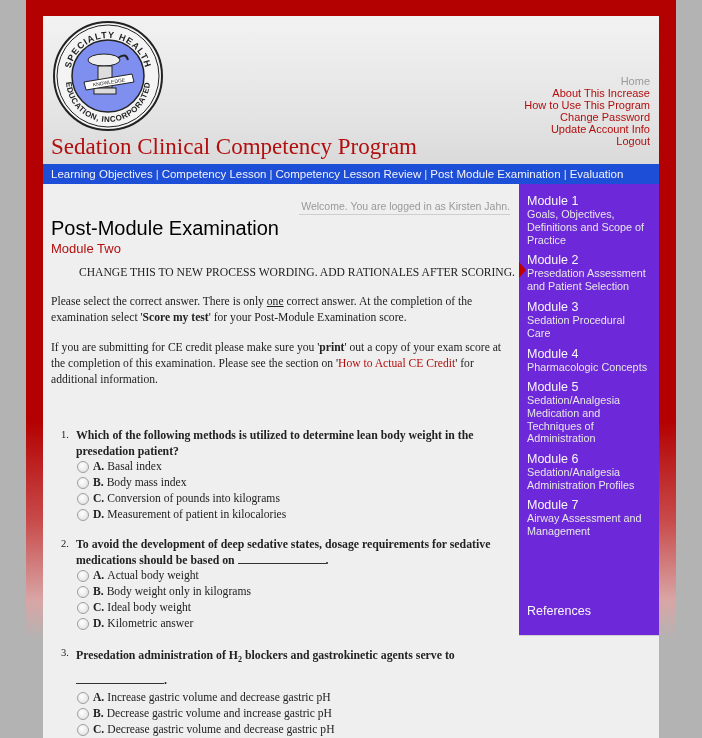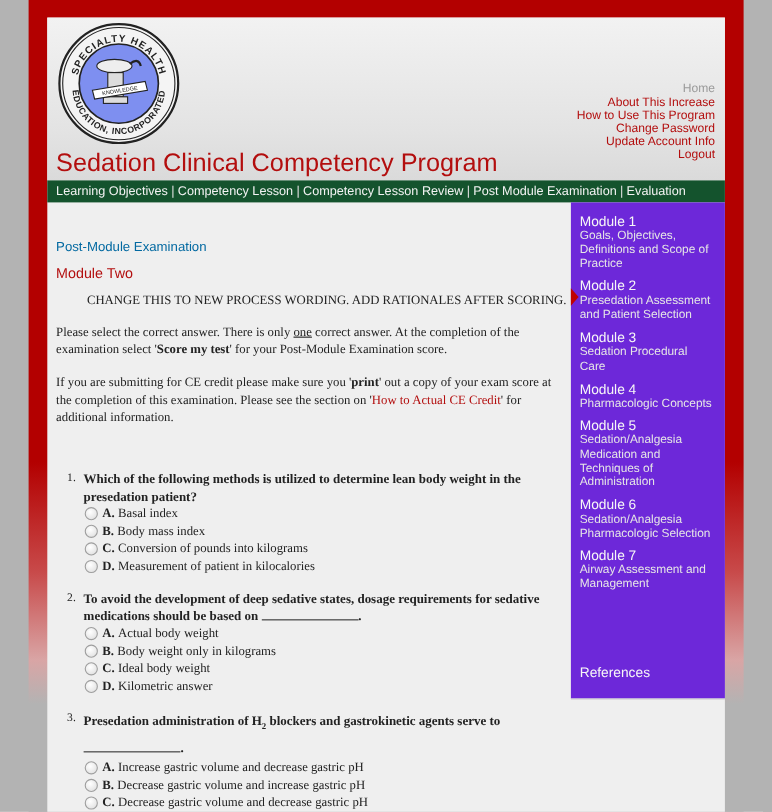--- a/index.html
+++ b/index.html
@@ -17,40 +17,40 @@
     background: #efefef;
   }
   .header {
     position: absolute; left: 0; top: 0; width: 616px; height: 148px;
     background: linear-gradient(to bottom, #f2f2f2 0%, #e3e3e3 70%, #dadada 100%);
   }
   .logo {
     position: absolute; left: 9px; top: 4px; width: 112px; height: 112px;
   }
   .site-title {
-    position: absolute; left: 8px; top: 118px; font-size: 23px; color: #b30e0e; white-space: nowrap;
+    position: absolute; left: 8px; top: 118px; font-size: 23px; color: #b30e0e; white-space: nowrap; font-family: Liberation Serif, serif;
   }
   .top-links {
     position: absolute; right: 9px; top: 59px; text-align: right; font-size: 11px; line-height: 12px;
   }
   .top-links a { display: block; color: #b30e0e; text-decoration: none; }
   .top-links a.home { color: #9a9a9a; }
   .navbar {
     position: absolute; left: 0; top: 148px; width: 616px; height: 20px;
-    background: #14532d; color: #f3f3f3; font-size: 11.5px; line-height: 20px;
+    background: #1d4ed8; color: #f3f3f3; font-size: 11.5px; line-height: 20px;
     padding-left: 8px; box-sizing: border-box; white-space: nowrap;
   }
   .navbar a { color: #f3f3f3; text-decoration: none; }
   .navbar .sep { color: #e0e0e0; padding: 0 3px; }
   .welcome {
     position: absolute; right: 149px; top: 184px; font-size: 10.5px; color: #999;
     border-bottom: 1px solid #cfcfcf; padding: 0 0 2px 2px; white-space: nowrap;
   }
   .content { position: absolute; left: 8px; top: 201px; width: 460px; }
-  .h1 { font-size: 12px; color: #0369a1; margin: 0; position: absolute; top: 0; left: 0; white-space: nowrap; }
+  .h1 { font-size: 20px; color: #000000; margin: 0; position: absolute; top: 0; left: 0; white-space: nowrap; }
   .h2 { font-size: 13px; color: #b30e0e; position: absolute; top: 24px; left: 0; white-space: nowrap; }
   .serif { font-family: "Liberation Serif", "DejaVu Serif", serif; color: #222; font-size: 11.6px; line-height: 16px; }
   .p1 { position: absolute; top: 48px; left: 0; white-space: nowrap; margin-left: 28px; }
   .p2 { position: absolute; top: 77px; left: 0; width: 450px; }
   .p3 { position: absolute; top: 123px; left: 0; width: 462px; }
   .p3 a { color: #b30e0e; text-decoration: none; }
   .q { position: absolute; left: 0; width: 470px; }
   .q .num { position: absolute; left: 10px; top: 0; font-size: 10.5px; }
   .q .qtext { margin-left: 25px; font-weight: bold; font-size: 11.8px; line-height: 16px; }
   .opt { margin-left: 26px; height: 16px; display: flex; align-items: center; font-size: 11.6px; }
@@ -115,20 +115,21 @@
       <a>Change Password</a>
       <a>Update Account Info</a>
       <a>Logout</a>
     </div>
   </div>
 
   <div class="navbar">
     <a>Learning Objectives</a><span class="sep">|</span><a>Competency Lesson</a><span class="sep">|</span><a>Competency Lesson Review</a><span class="sep">|</span><a>Post Module Examination</a><span class="sep">|</span><a>Evaluation</a>
   </div>
 
+  <div class="welcome">Welcome. You are logged in as Kirsten Jahn.</div>
 
   <div class="content">
     <div class="h1">Post-Module Examination</div>
     <div class="h2">Module Two</div>
 
     <div class="serif p1">CHANGE THIS TO NEW PROCESS WORDING. ADD RATIONALES AFTER SCORING.</div>
 
     <div class="serif p2"><span>Please select the correct answer. There is only </span><u>one</u><span> correct answer. At the completion of the examination select '</span><b>Score my test</b><span>' for your Post-Module Examination score.</span></div>
 
     <div class="serif p3"><span>If you are submitting for CE credit please make sure you '</span><b>print</b><span>' out a copy of your exam score at the completion of this examination. Please see the section on '</span><a>How to Actual CE Credit</a><span>' for additional information.</span></div>
@@ -229,21 +230,21 @@
     <div class="mod" style="top:196px;">
       <div class="mt">Module 5</div>
       <div class="ms">Sedation/Analgesia</div>
       <div class="ms">Medication and</div>
       <div class="ms">Techniques of</div>
       <div class="ms">Administration</div>
     </div>
     <div class="mod" style="top:268px;">
       <div class="mt">Module 6</div>
       <div class="ms">Sedation/Analgesia</div>
-      <div class="ms">Pharmacologic Selection</div>
+      <div class="ms">Administration Profiles</div>
     </div>
     <div class="mod" style="top:314px;">
       <div class="mt">Module 7</div>
       <div class="ms">Airway Assessment and</div>
       <div class="ms">Management</div>
     </div>
     <div class="refs" style="top:420px;">References</div>
   </div>
   <div class="arrow" style="top:246px;"></div>
   <div class="sidebar-bottom-line"></div>

